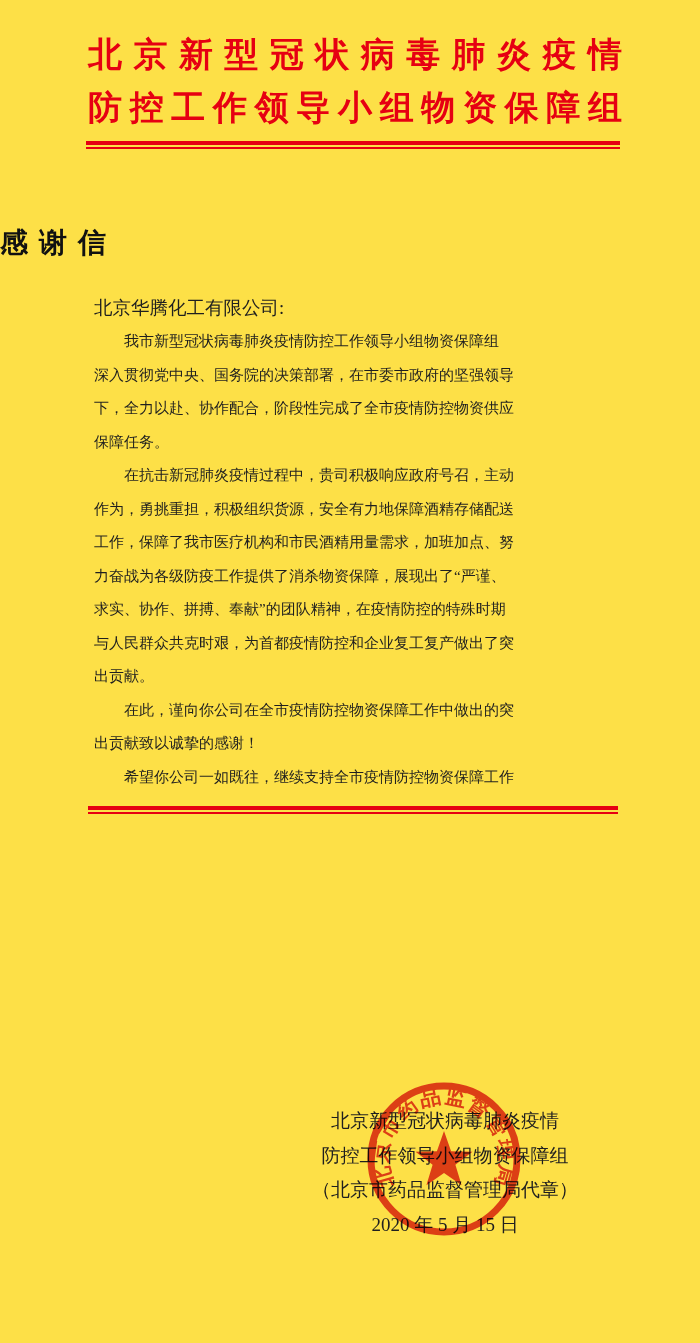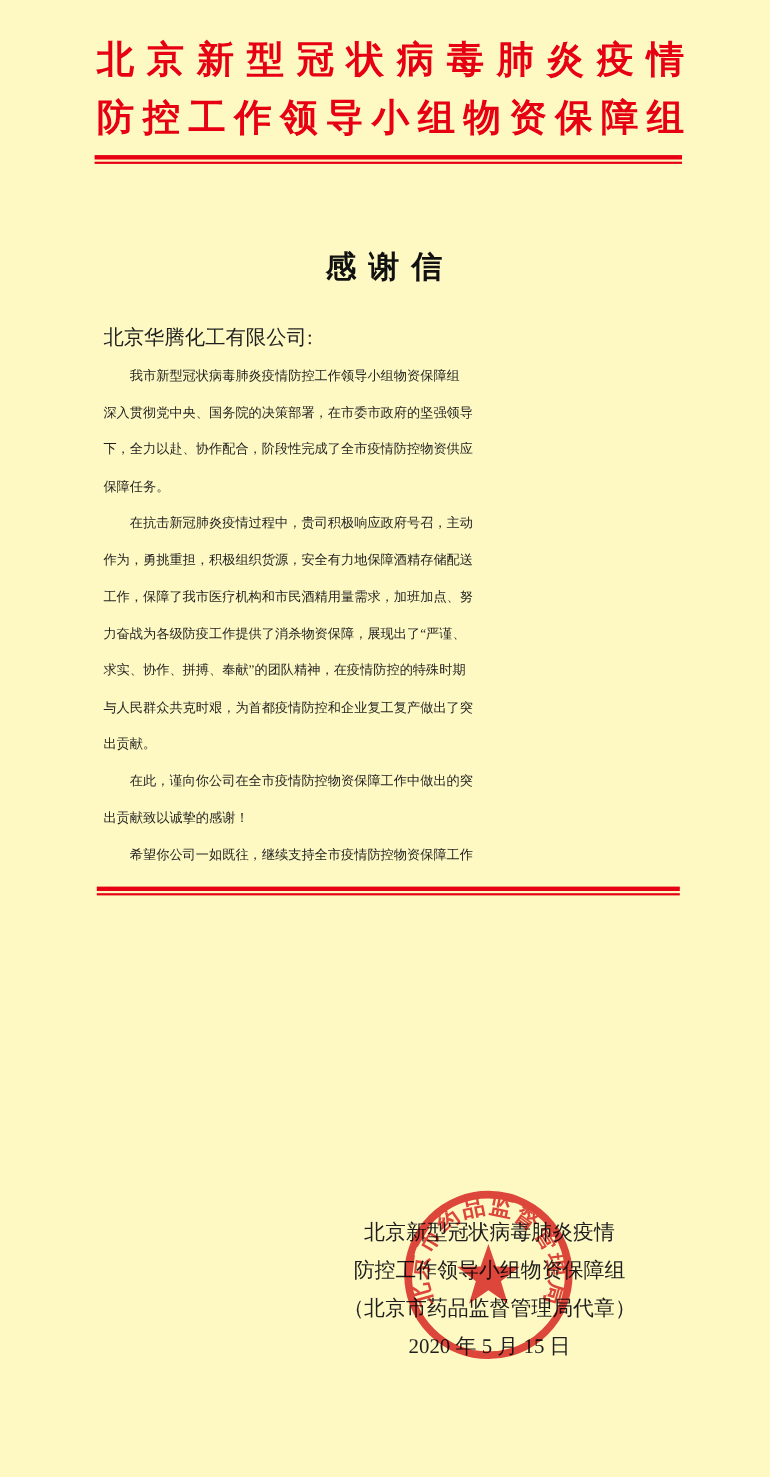--- a/index.html
+++ b/index.html
@@ -4,21 +4,21 @@
 <style>
   html, body {
     margin: 0;
     padding: 0;
     background: #ffffff;
   }
   .page {
     position: relative;
     width: 700px;
     height: 1343px;
-    background: #fef9c3;
+    background: #fde047;
     overflow: hidden;
     font-family: "Liberation Serif", "DejaVu Serif", serif;
   }
 
   
   .letterhead-line {
     position: absolute;
     left: 88px;
     width: 534px;
     font-size: 34px;
@@ -41,21 +41,21 @@
   }
   .rule-header { left: 86px; top: 141px; width: 534px; }
   .rule-pagebreak { left: 88px; top: 806px; width: 530px; }
 
   
   .letter-title {
     position: absolute;
     left: 0;
     top: 224px;
     width: 700px;
-    text-align: center;
+    text-align: left;
     font-size: 28px;
     font-weight: bold;
     letter-spacing: 2px;
     color: #111111;
   }
 
   
   .body-text {
     position: absolute;
     color: #1f1f1f;
@@ -66,21 +66,21 @@
     left: 94px;
     top: 292px;
     width: 525px;
     font-size: 18.5px;
     line-height: 33.5px;
   }
   .body-page1 {
     left: 94px;
     top: 325px;
     width: 525px;
-    font-size: 12px;
+    font-size: 15px;
     line-height: 33.5px;
   }
   .body-page2 {
     left: 94px;
     top: 894px;
     width: 550px;
     font-size: 19.5px;
     line-height: 40px;
   }
 

